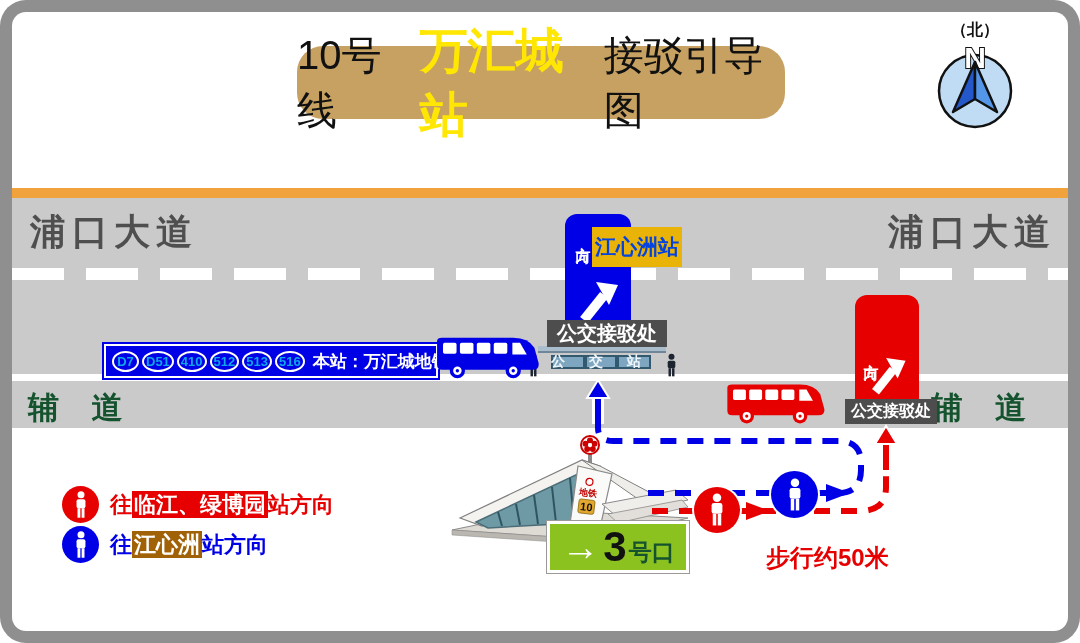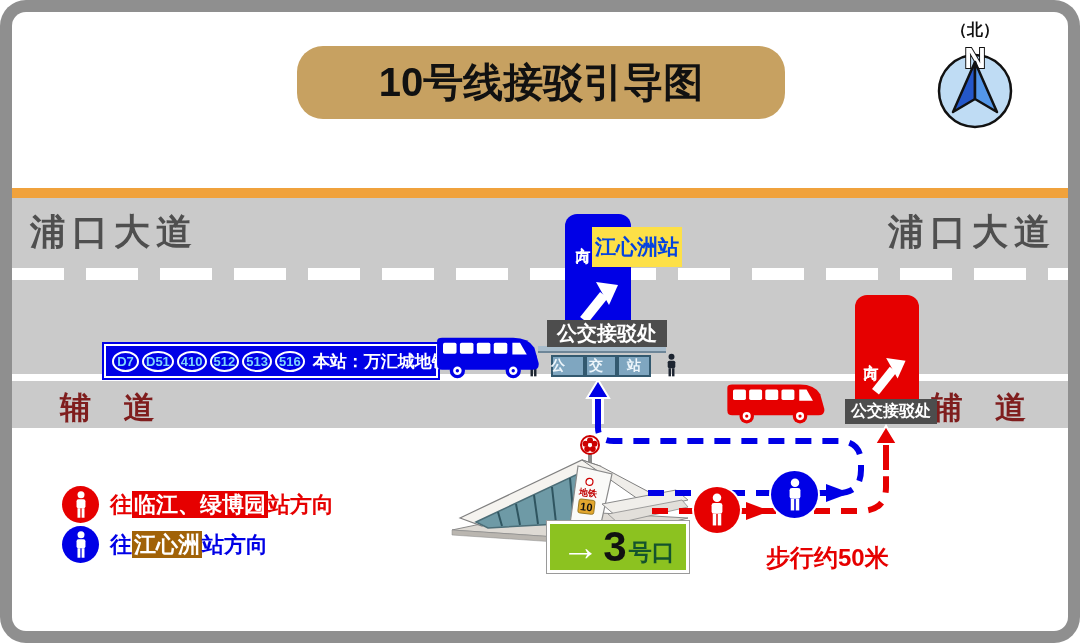--- a/index.html
+++ b/index.html
@@ -10,90 +10,90 @@
     font-family:"Liberation Sans","DejaVu Sans",sans-serif;
   }
   .canvas{position:absolute;left:12px;top:12px;width:1056px;height:619px;background:#ffffff;border-radius:14px;}
 
   
   .title-banner{
     position:absolute;left:297px;top:46px;width:488px;height:73px;
     background:#c7a161;border-radius:26px;display:flex;align-items:center;justify-content:center;
     z-index:6;
   }
-  .title-banner .t-black{font-size:40px;font-weight:bold;color:#111;}
+  .title-banner .t-black{font-size:40px;font-weight:normal;color:#111;}
   .title-banner .t-yellow{font-size:48px;font-weight:bold;color:#ffe603;margin:0 10px;}
 
   
   .compass{position:absolute;left:928px;top:18px;width:94px;height:112px;z-index:6;}
 
   
   .orange-strip{position:absolute;left:12px;top:188px;width:1056px;height:10px;background:#f0a23c;z-index:1;}
   .road-main{position:absolute;left:12px;top:198px;width:1056px;height:176px;background:#cacaca;z-index:1;padding-left:24px;}
   .road-main .road-name{position:absolute;top:10px;font-size:36px;font-weight:bold;color:#4f4f4f;letter-spacing:6px;}
   .road-name.left{left:18px;}
   .road-name.right{right:12px;}
   .lane-line{
     position:absolute;left:0;top:70px;width:100%;height:12px;
     background:repeating-linear-gradient(90deg,#ffffff 0 52px,rgba(0,0,0,0) 52px 74px);
   }
   .road-service{position:absolute;left:12px;top:381px;width:1056px;height:47px;background:#cacaca;z-index:1;}
-  .road-service .service-name{position:absolute;top:6px;font-size:31px;font-weight:bold;color:#7f1d1d;letter-spacing:12px;margin-left:32px;}
+  .road-service .service-name{position:absolute;top:6px;font-size:31px;font-weight:bold;color:#14532d;letter-spacing:12px;}
   .service-name.left{left:16px;}
   .service-name.right{right:30px;}
 
   
   .dir-sign{position:absolute;border-radius:12px;z-index:3;}
   .dir-sign.blue{left:565px;top:214px;width:66px;height:127px;background:#0000e6;}
   .dir-sign.red{left:855px;top:295px;width:64px;height:122px;background:#e60000;}
   .dir-label{
     position:absolute;color:#fff;font-size:15px;font-weight:bold;
     writing-mode:vertical-rl;letter-spacing:3px;
   }
   .dir-sign.blue .dir-label{left:8px;top:20px;}
   .dir-sign.red .dir-label{left:6px;top:56px;}
   .ne-arrow{position:absolute;}
   .dir-sign.blue .ne-arrow{left:9px;top:60px;}
   .dir-sign.red .ne-arrow{left:11px;top:56px;}
 
   .dest-label{position:absolute;z-index:4;display:flex;align-items:center;justify-content:center;font-weight:bold;}
-  .dest-label.blue{left:592px;top:227px;width:90px;height:40px;background:#fde047;color:#0443e0;font-size:21px;}
+  .dest-label.blue{left:592px;top:227px;width:90px;height:40px;background:#eab308;color:#0443e0;font-size:21px;}
   .dest-label.pink{left:877px;top:305px;width:92px;height:48px;background:#fbd6d6;color:#e60000;
     font-size:19px;line-height:1.15;flex-direction:column;align-items:flex-start;padding-left:6px;}
 
   .hub-label{position:absolute;background:#4d4d4d;color:#fff;font-weight:bold;z-index:6;
     display:flex;align-items:center;justify-content:center;}
   .hub-label.blue-side{left:547px;top:320px;width:120px;height:27px;font-size:20px;}
   .hub-label.red-side{left:845px;top:399px;width:92px;height:25px;font-size:16px;}
 
   
   .shelter{position:absolute;left:538px;top:346px;width:128px;height:36px;z-index:4;}
   .shelter .roof{position:absolute;left:0;top:0;width:128px;height:7px;background:#a9bdcc;border-bottom:2px solid #6e8698;}
   .shelter .panels{
-    position:absolute;left:13px;top:9px;width:100px;height:22px;
+    position:absolute;left:13px;top:9px;width:100px;height:14px;
     background:#7fa6c0;border:2px solid #33596f;
     display:flex;align-items:center;justify-content:center;
   }
   .shelter .panels:before{content:"";position:absolute;left:30px;top:-2px;bottom:-2px;width:4px;background:#33596f;}
   .shelter .panels:after{content:"";position:absolute;right:30px;top:-2px;bottom:-2px;width:4px;background:#33596f;}
   .shelter .stop-name{color:#eef6fb;font-size:14px;font-weight:bold;letter-spacing:10px;white-space:nowrap;z-index:1;}
   .shelter .waiting{position:absolute;top:5px;width:13px;height:29px;}
   .shelter .waiting.wleft{left:-11px;}
   .shelter .waiting.wright{right:-12px;}
 
   
   .route-sign{
     position:absolute;left:104px;top:344px;width:334px;height:34px;z-index:4;
     background:#0000e6;border:2px solid #fff;box-shadow:0 0 0 2px #0000e6;
     display:flex;align-items:center;padding:0 6px;gap:3px;white-space:nowrap;
   }
   .route-chip{
     display:inline-flex;align-items:center;justify-content:center;
     min-width:27px;height:21px;padding:0 2px;border:2px solid #fff;border-radius:50%;
-    color:#7dd3fc;font-size:13px;font-weight:bold;
+    color:#0ea5e9;font-size:13px;font-weight:bold;
   }
   .route-sign .station-text{color:#fff;font-size:17px;font-weight:bold;margin-left:5px;}
   .route-sign .sign-arrow{color:#fff;font-size:22px;font-weight:bold;margin-left:4px;line-height:1;}
 
   .bus{position:absolute;z-index:4;}
   .bus.blue-bus{left:432px;top:336px;width:110px;height:44px;}
   .bus.red-bus{left:719px;top:383px;width:112px;height:42px;}
 
   
   .paths{position:absolute;left:0;top:0;width:1080px;height:643px;z-index:5;pointer-events:none;}
@@ -146,20 +146,21 @@
     <div class="road-name right">浦口大道</div>
     <div class="lane-line"></div>
   </div>
   <div class="road-service">
     <div class="service-name left">辅 道</div>
     <div class="service-name right">辅 道</div>
   </div>
 
   <div class="title-banner">
     <span class="t-black">10号线</span>
+    <span class="t-yellow">万汇城站</span>
     <span class="t-black">接驳引导图</span>
   </div>
 
   <div class="compass">
     <svg viewBox="0 0 94 112" width="94" height="112">
       <text x="47" y="17" text-anchor="middle" font-size="16" font-weight="bold" fill="#111">（北）</text>
       <circle cx="47" cy="73" r="36" fill="#bfdcf4" stroke="#111" stroke-width="2.5"></circle>
       <text x="47" y="50" text-anchor="middle" font-size="30" font-weight="bold" fill="#fff" stroke="#111" stroke-width="2" paint-order="stroke">N</text>
       <polygon points="47,44 25,94 47,81" fill="#2457c9" stroke="#111" stroke-width="2.5" stroke-linejoin="round"></polygon>
       <polygon points="47,44 69,94 47,81" fill="#5497e8" stroke="#111" stroke-width="2.5" stroke-linejoin="round"></polygon>

